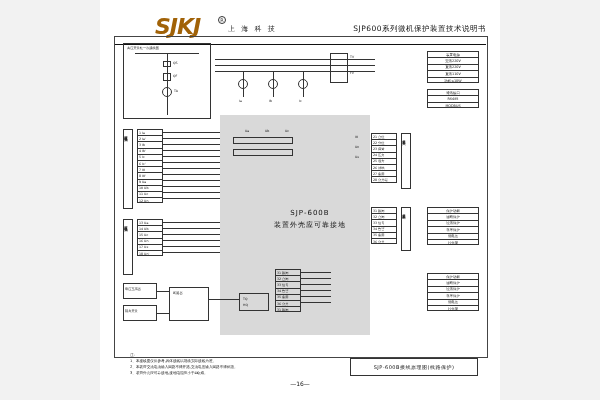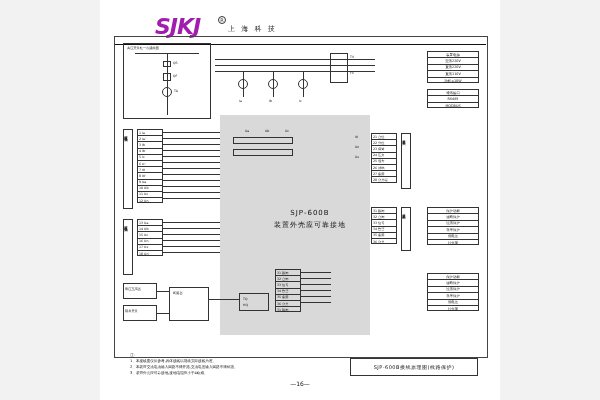--- a/index.html
+++ b/index.html
@@ -13,21 +13,21 @@
     position:absolute;left:100px;top:0;width:400px;height:400px;
     background:#ffffff;
   }
   
   .hdr{
     position:absolute;left:0;top:14px;width:400px;height:30px;
   }
   .logo{
     position:absolute;left:55px;top:0px;
     font-family:"DejaVu Sans","Liberation Sans",sans-serif;
-    font-weight:bold;font-style:italic;font-size:22px;color:#a21caf;
+    font-weight:bold;font-style:italic;font-size:22px;color:#a16207;
     letter-spacing:-1px;
   }
   .logo-r{
     position:absolute;left:118px;top:2px;font-size:5px;color:#333;
     border:0.5px solid #333;border-radius:50%;width:6px;height:6px;
     text-align:center;line-height:6px;
   }
   .logo-cn{
     position:absolute;left:128px;top:10px;font-size:7px;color:#222;
     letter-spacing:2px;
@@ -98,20 +98,21 @@
 </style>
 </head>
 <body>
 
 <div class="page">
 
   <div class="hdr">
     <div class="logo">SJKJ</div>
     <div class="logo-r">R</div>
     <div class="logo-cn">上 海 科 技</div>
+    <div class="hdr-title">SJP600系列微机保护装置技术说明书</div>
     <div class="hdr-rule"></div>
   </div>
 
   <div class="frame">
 
     <div class="shade"></div>
     <div class="dev-label">
       <span>SJP-600B</span><br>
       <span>装置外壳应可靠接地</span>
     </div>

